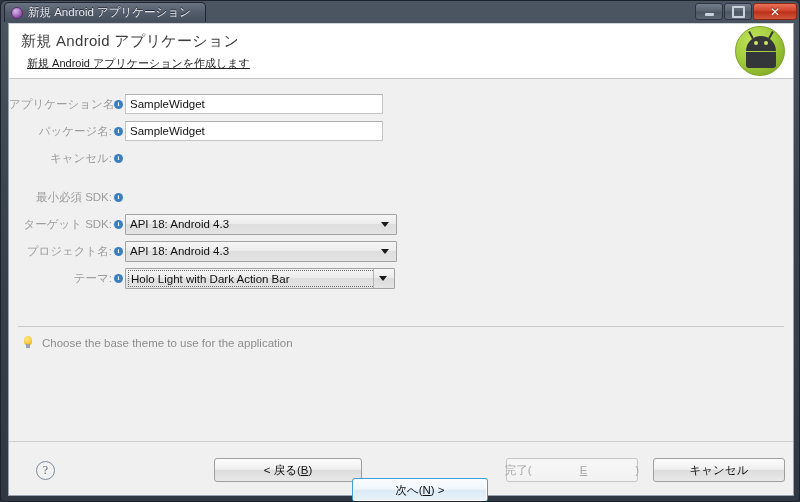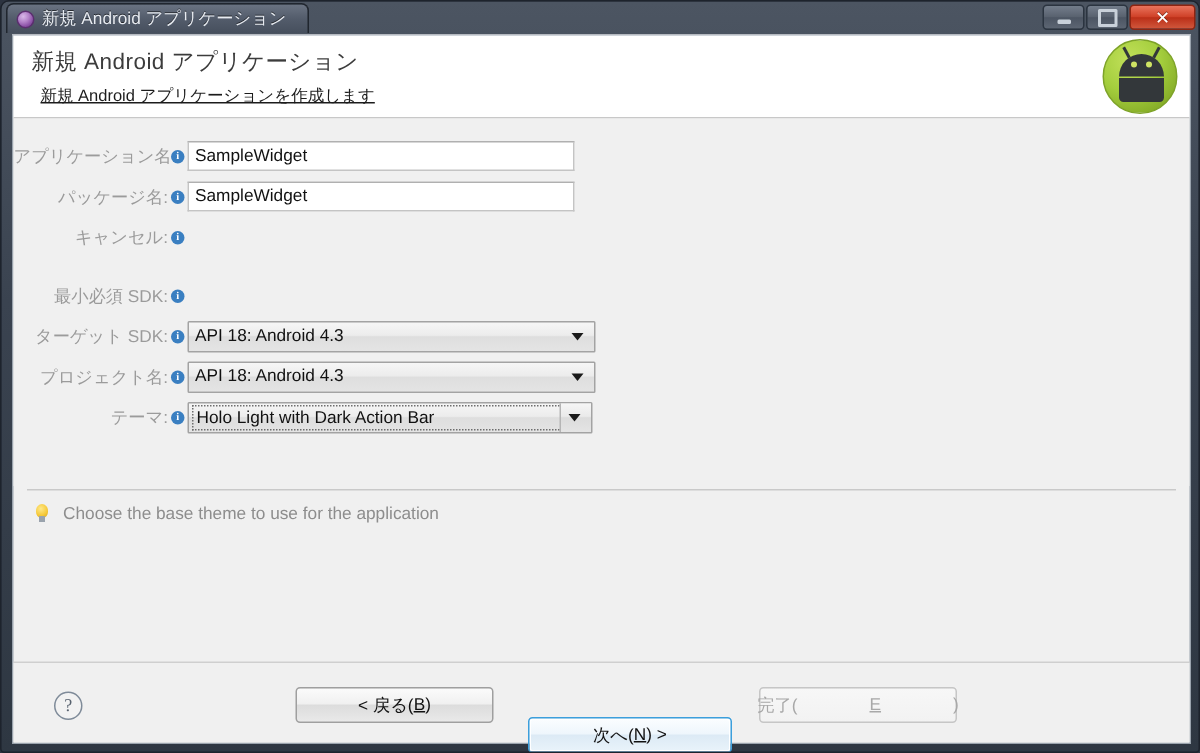--- a/index.html
+++ b/index.html
@@ -398,34 +398,37 @@
         <span class="glass"></span>
           <span class="base"></span>
       </span>
       <span>Choose the base theme to use for the application</span>
     </div>
 
     <div class="footer-sep"></div>
     <div class="footer">
       <div class="help-btn">?</div>
 
-      <div class="btn" style="left:188px; width:132px">
+      <div class="btn" style="left:205px; width:148px">
         <span>&lt; 戻る(</span>
           <span class="mn">B</span>
           <span>)</span>
       </div>
 
       <div class="btn primary" style="left:343px; width:136px">
         <span>次へ(</span>
           <span class="mn">N</span>
           <span>) &gt;</span>
       </div>
 
       <div class="btn disabled" style="left:497px; width:132px">
         <span>完了(</span>
           <span class="mn">E</span>
           <span>)</span>
       </div>
 
+      <div class="btn" style="left:644px; width:132px">
+        <span>キャンセル</span>
+      </div>
     </div>
 
   </div>
 </div>
 
 </body></html>

